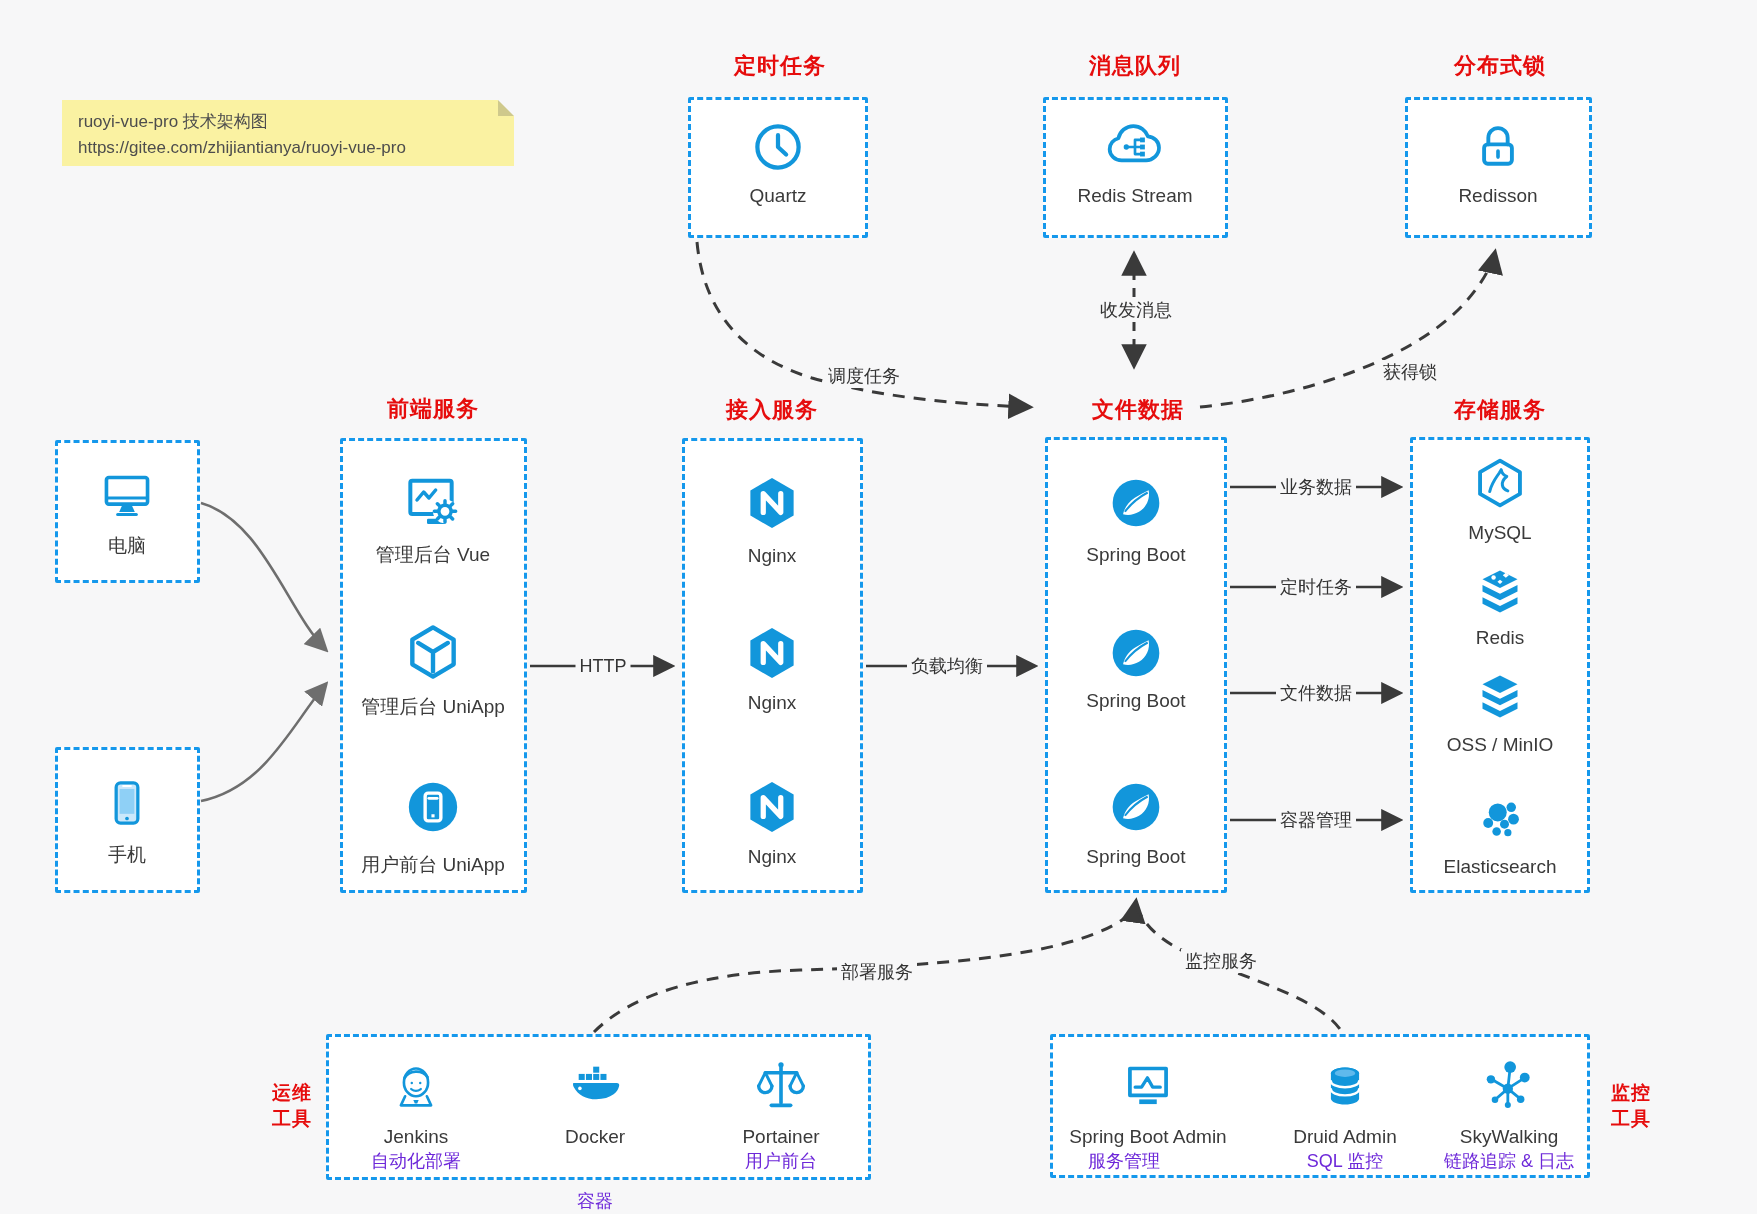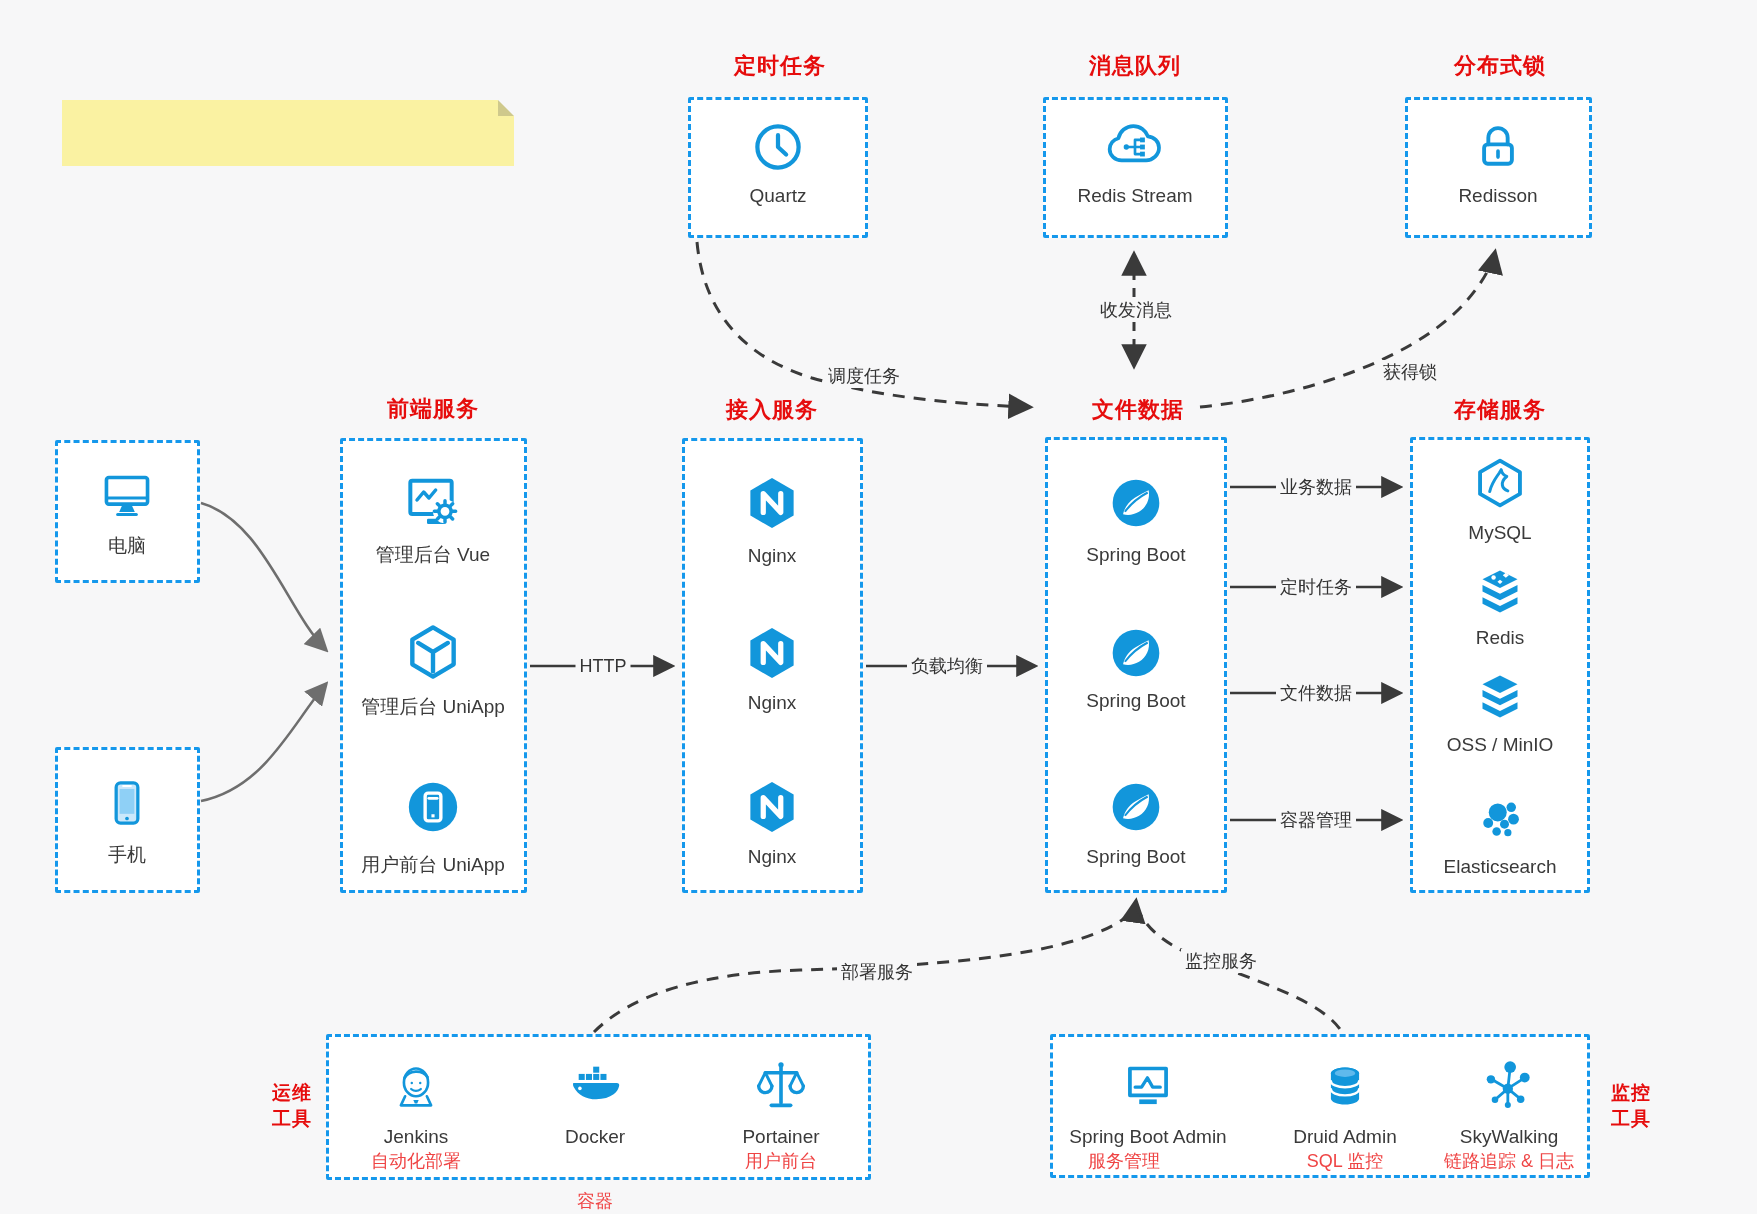--- a/index.html
+++ b/index.html
@@ -6,21 +6,21 @@
   .canvas{position:relative;width:1757px;height:1214px;background:#f7f7f8;
           font-family:"Liberation Sans","DejaVu Sans",sans-serif;overflow:hidden;}
   .edges{position:absolute;left:0;top:0;width:1757px;height:1214px;}
   .gbox{position:absolute;border:3px dashed #1598ec;background:#ffffff;border-radius:2px;box-sizing:border-box;}
   .gtitle{position:absolute;transform:translate(-50%,-50%);color:#e60d0d;font-weight:bold;
           font-size:22px;white-space:nowrap;letter-spacing:1px;}
   .vtitle{position:absolute;transform:translate(-50%,-50%);color:#e60d0d;font-weight:bold;
           font-size:19px;line-height:1.35;text-align:center;white-space:nowrap;letter-spacing:1px;}
   .icon{position:absolute;transform:translate(-50%,-50%);line-height:0;}
   .ilabel{position:absolute;transform:translate(-50%,-50%);font-size:19px;color:#3a3a3a;white-space:nowrap;}
-  .isub{position:absolute;transform:translate(-50%,-50%);font-size:18px;color:#ef4444;white-space:nowrap;}
+  .isub{position:absolute;transform:translate(-50%,-50%);font-size:18px;color:#6d28d9;white-space:nowrap;}
   .elabel{position:absolute;transform:translate(-50%,-50%);font-size:18px;color:#333;
           background:#f7f7f8;padding:0 4px;white-space:nowrap;}
   .note{position:absolute;left:62px;top:100px;width:452px;height:66px;background:#faf2a2;
         box-sizing:border-box;padding:9px 16px;font-size:17px;color:#4d4d4d;line-height:1.5;}
   .note::after{content:"";position:absolute;top:0;right:0;width:0;height:0;
         border-bottom:16px solid #cfc98c;border-right:16px solid #f7f7f8;}
   
   .st{stroke:#1296db;fill:none;stroke-width:3;stroke-linecap:round;stroke-linejoin:round;}
   .st2{stroke:#1296db;fill:none;stroke-width:2.3;stroke-linecap:round;stroke-linejoin:round;}
   .fb{fill:#1296db;stroke:none;}
@@ -53,20 +53,22 @@
     <path d="M1230,820 L1400,820" stroke="#3a3a3a" stroke-width="2.6" fill="none" marker-end="url(#ah)"></path>
 
     <path d="M697,242 C703,308 740,356 812,378 C890,400 975,405 1030,407" stroke="#3a3a3a" stroke-width="3" stroke-dasharray="12 9" fill="none" marker-end="url(#ah)"></path>
     <path d="M1134,254 L1134,366" stroke="#3a3a3a" stroke-width="3" stroke-dasharray="9 8" fill="none" marker-start="url(#ah)" marker-end="url(#ah)"></path>
     <path d="M1200,407 C1300,397 1405,362 1458,310 C1480,288 1492,266 1495,252" stroke="#3a3a3a" stroke-width="3" stroke-dasharray="12 9" fill="none" marker-end="url(#ah)"></path>
     <path d="M594,1032 C634,992 706,973 800,970 C925,966 1065,958 1122,920 C1130,914 1135,908 1136,901" stroke="#3a3a3a" stroke-width="3" stroke-dasharray="12 9" fill="none" marker-end="url(#ah)"></path>
     <path d="M1136,906 C1150,938 1180,951 1214,964 C1276,988 1324,1004 1342,1032" stroke="#3a3a3a" stroke-width="3" stroke-dasharray="12 9" fill="none"></path>
   </svg>
 
   <div class="note">
+    <div>ruoyi-vue-pro 技术架构图</div>
+    <div>https://gitee.com/zhijiantianya/ruoyi-vue-pro</div>
   </div>
 
   <div class="gtitle" style="left:780px;top:66px">定时任务</div>
   <div class="gbox" style="left:688px;top:97px;width:180px;height:141px"></div>
   <div class="icon" style="left:778px;top:147px">
     <svg width="60" height="60" viewBox="0 0 48 48">
         <circle cx="24" cy="24" r="16.5" class="st" style="stroke-width:3.4"></circle>
         <path d="M24,14.5 V24 L30.5,30" class="st" style="stroke-width:3.4"></path>
       </svg>
   </div>

